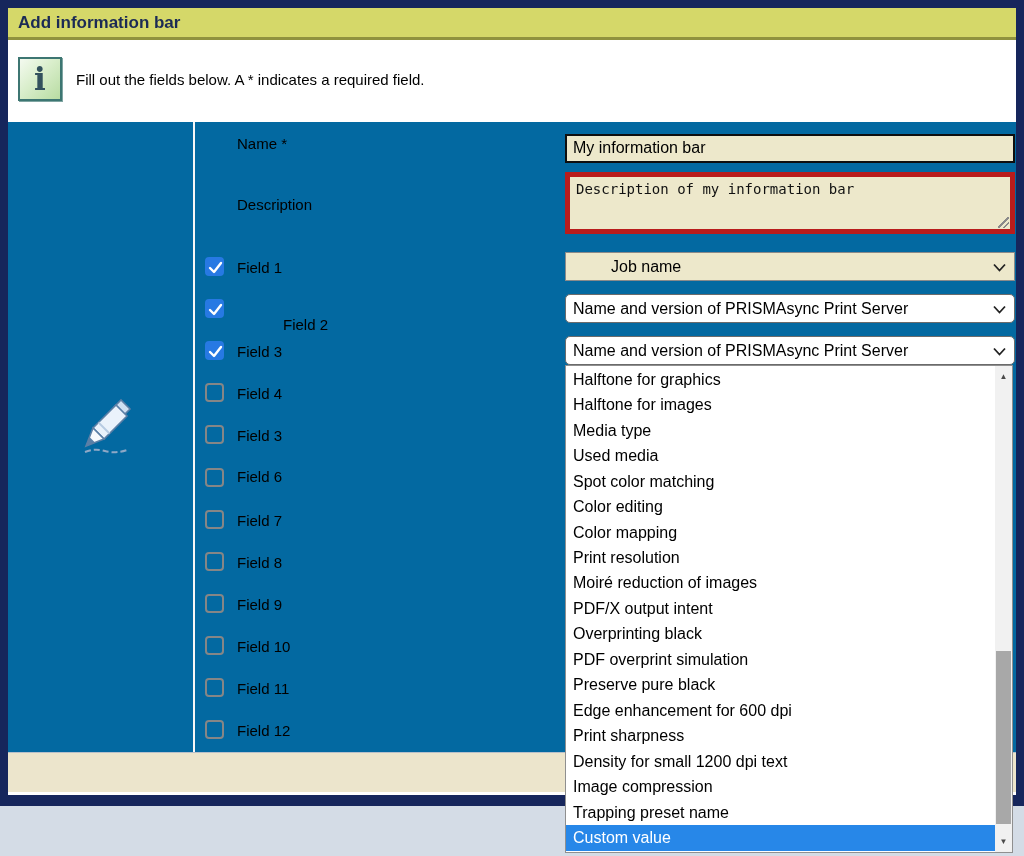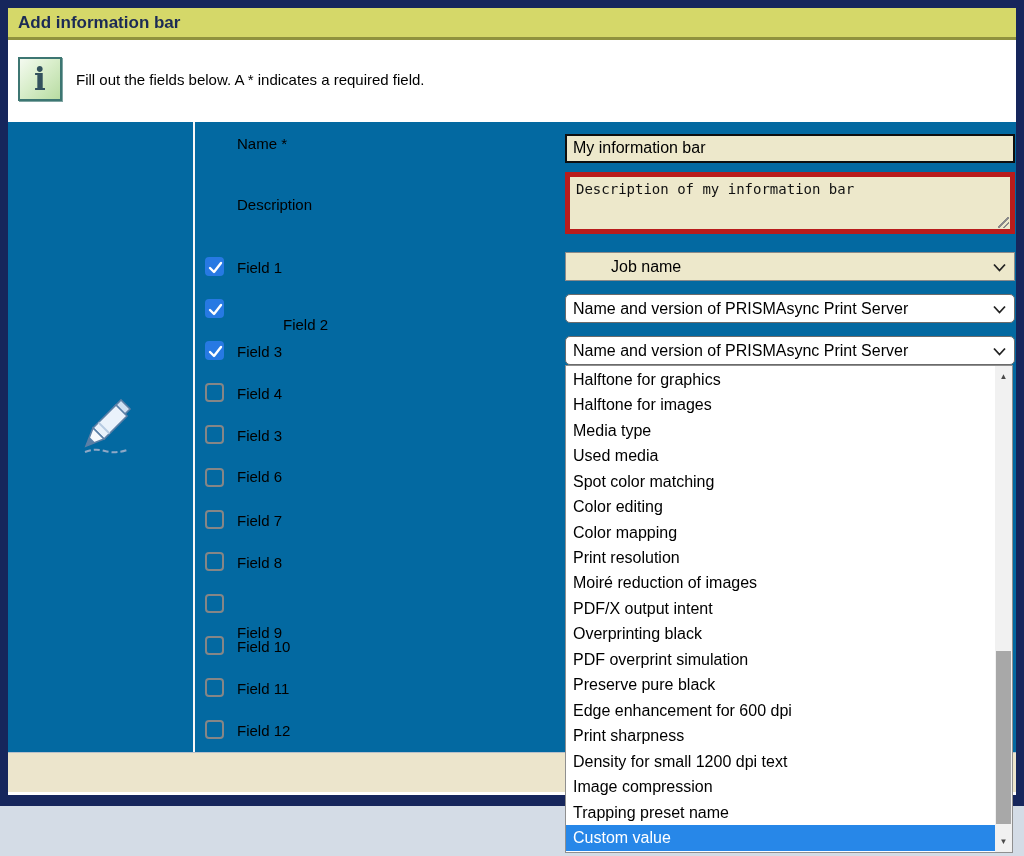--- a/index.html
+++ b/index.html
@@ -167,21 +167,21 @@
         <div class="checkbox" style="top:346px;"></div>
         <div class="form-label" style="top:332px;margin-top:14px;">Field 6</div>
 
         <div class="checkbox" style="top:388px;"></div>
         <div class="form-label" style="top:390px;">Field 7</div>
 
         <div class="checkbox" style="top:430px;"></div>
         <div class="form-label" style="top:432px;">Field 8</div>
 
         <div class="checkbox" style="top:472px;"></div>
-        <div class="form-label" style="top:474px;margin-top:28px;">Field 9</div>
+        <div class="form-label" style="top:474px;">Field 9</div>
 
         <div class="checkbox" style="top:514px;"></div>
         <div class="form-label" style="top:516px;">Field 10</div>
 
         <div class="checkbox" style="top:556px;"></div>
         <div class="form-label" style="top:558px;">Field 11</div>
 
         <div class="checkbox" style="top:598px;"></div>
         <div class="form-label" style="top:600px;">Field 12</div>
 

